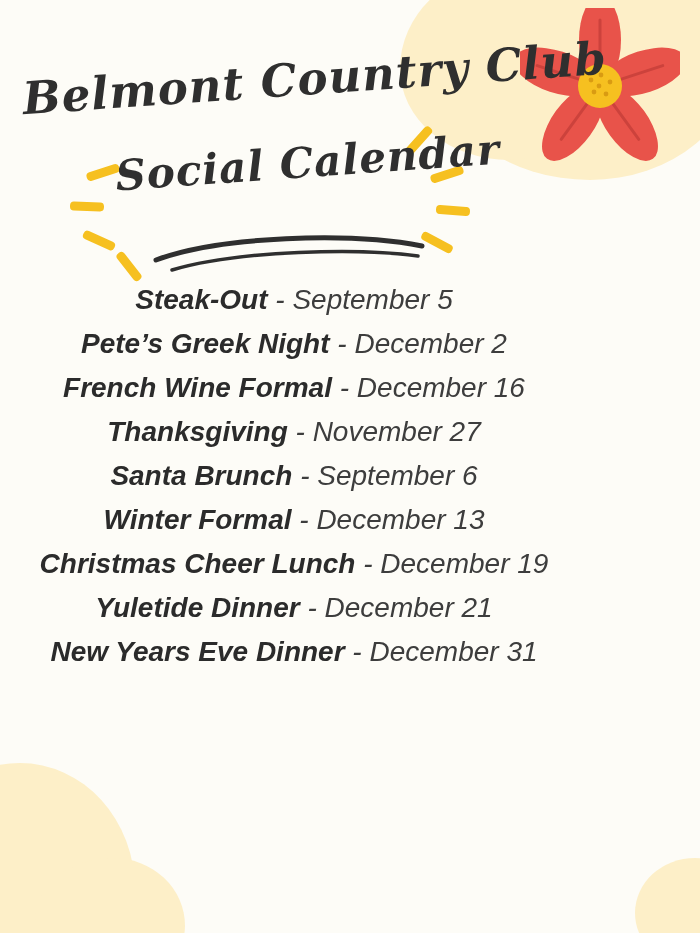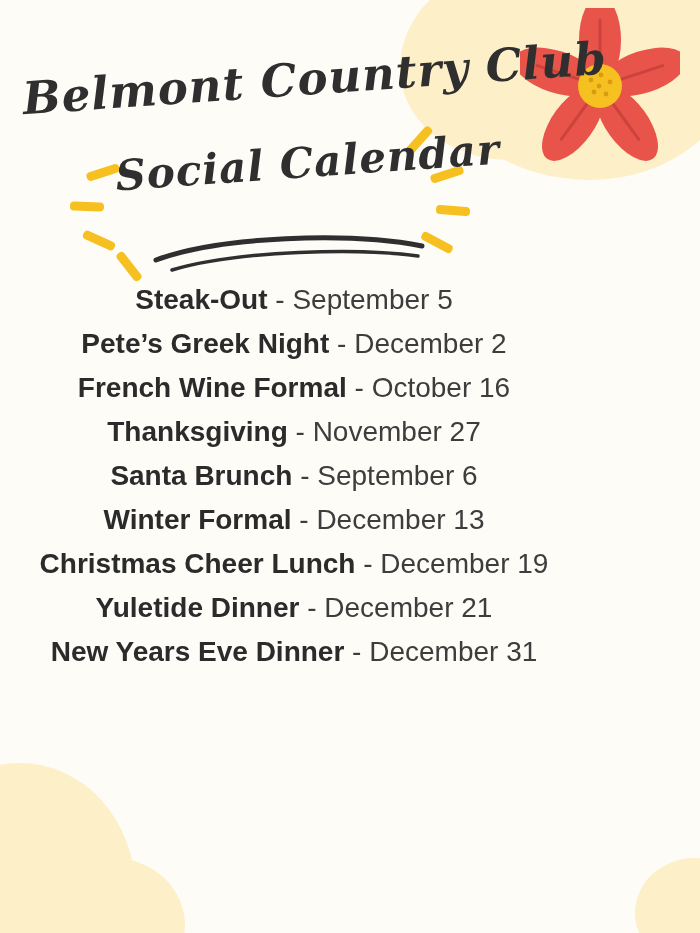--- a/index.html
+++ b/index.html
@@ -126,20 +126,21 @@
     height: 50px;
   }
 
   
   .event-list {
     position: absolute;
     left: 0;
     top: 278px;
     width: 588px;
     text-align: center;
+    font-style: italic;
   }
   .event-row {
     font-size: 28px;
     line-height: 44px;
     color: #3d3d3d;
     white-space: nowrap;
   }
   .event-name {
     font-weight: bold;
     color: #2b2b2b;
@@ -215,21 +216,21 @@
   </div>
 
   <div class="event-list">
     <div class="event-row">
       <span class="event-name">Steak-Out</span><span class="event-sep"> - </span><span class="event-date">September 5</span>
     </div>
     <div class="event-row">
       <span class="event-name">Pete’s Greek Night</span><span class="event-sep"> - </span><span class="event-date">December 2</span>
     </div>
     <div class="event-row">
-      <span class="event-name">French Wine Formal</span><span class="event-sep"> - </span><span class="event-date">October 16</span>
+      <span class="event-name">French Wine Formal</span><span class="event-sep"> - </span><span class="event-date">December 16</span>
     </div>
     <div class="event-row">
       <span class="event-name">Thanksgiving</span><span class="event-sep"> - </span><span class="event-date">November 27</span>
     </div>
     <div class="event-row">
       <span class="event-name">Santa Brunch</span><span class="event-sep"> - </span><span class="event-date">September 6</span>
     </div>
     <div class="event-row">
       <span class="event-name">Winter Formal</span><span class="event-sep"> - </span><span class="event-date">December 13</span>
     </div>

